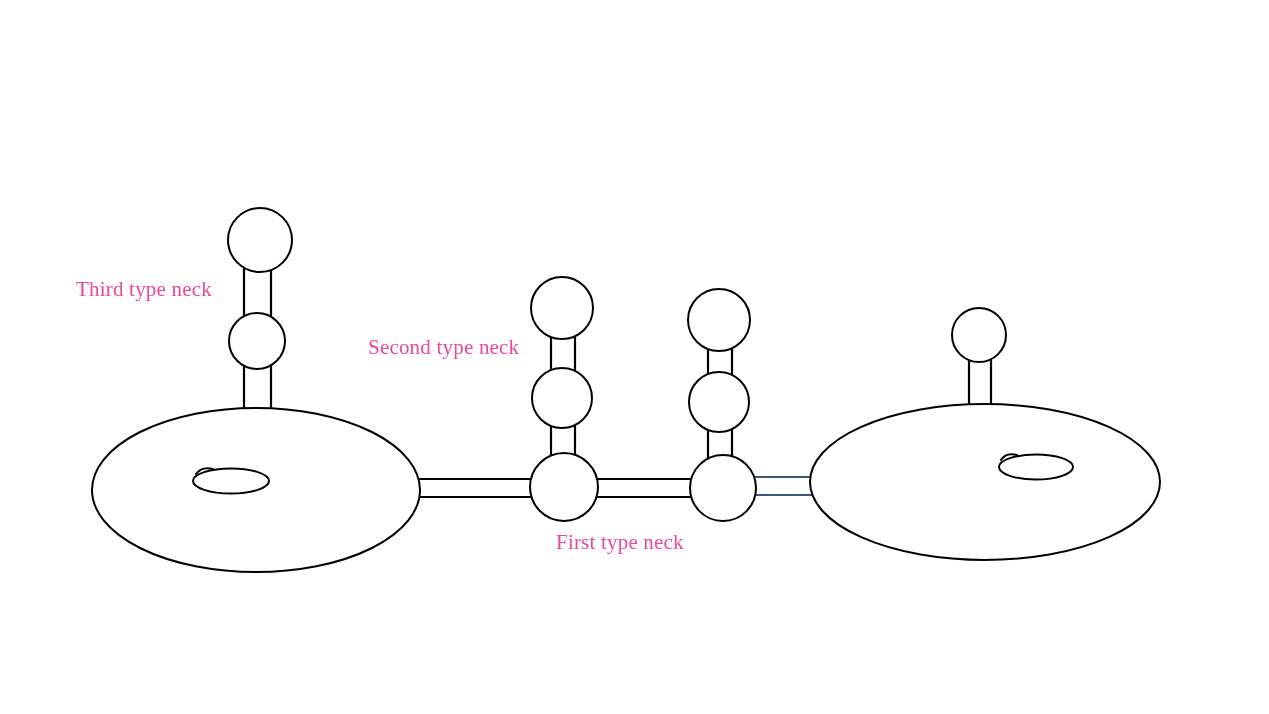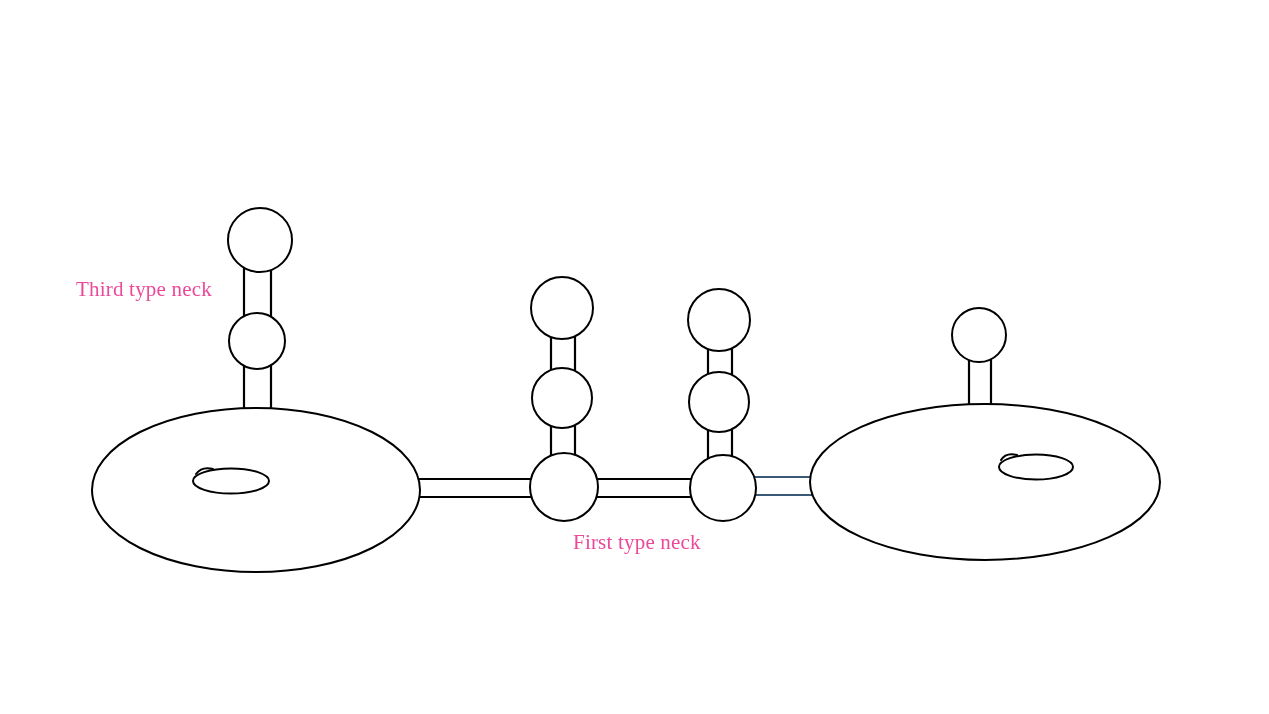--- a/index.html
+++ b/index.html
@@ -58,21 +58,21 @@
   .diagram-label {
     position: absolute;
     font-family: "Liberation Serif", "DejaVu Serif", serif;
     font-size: 21px;
     color: #ec4899;
     white-space: nowrap;
     letter-spacing: 0.2px;
   }
   #label-third  { left: 76px;  top: 277px; }
   #label-second { left: 368px; top: 335px; }
-  #label-first  { left: 573px; top: 530px; text-align: right; }
+  #label-first  { left: 556px; top: 530px; text-align: right; }
 </style>
 </head>
 <body>
 
 <div id="diagram-canvas">
 
   <svg id="diagram-svg" viewBox="0 0 1269 714" xmlns="http://www.w3.org/2000/svg">
 
     <g>
 
@@ -166,16 +166,17 @@
       <circle class="shape-outline" cx="719" cy="320" r="31"></circle>
       <circle class="shape-outline" cx="719" cy="402" r="30"></circle>
       <circle class="shape-outline" cx="723" cy="488" r="33"></circle>
 
       <circle class="shape-outline" cx="979" cy="335" r="27"></circle>
     </g>
   </svg>
 
   <div class="diagram-label" id="label-third">Third type neck</div>
 
+  <div class="diagram-label" id="label-second">Second type neck</div>
 
   <div class="diagram-label" id="label-first">First type neck</div>
 
 </div>
 
 </body></html>

